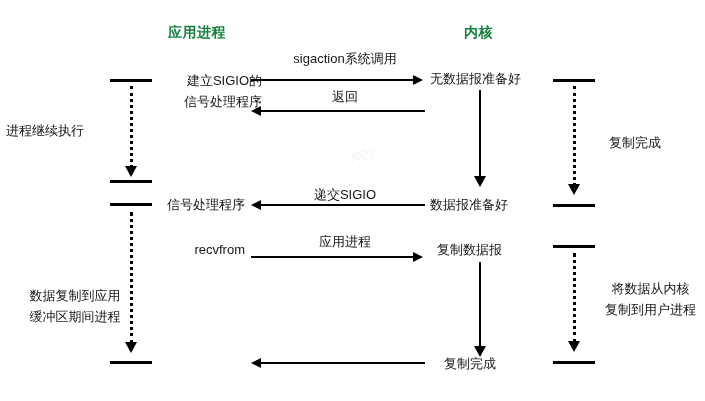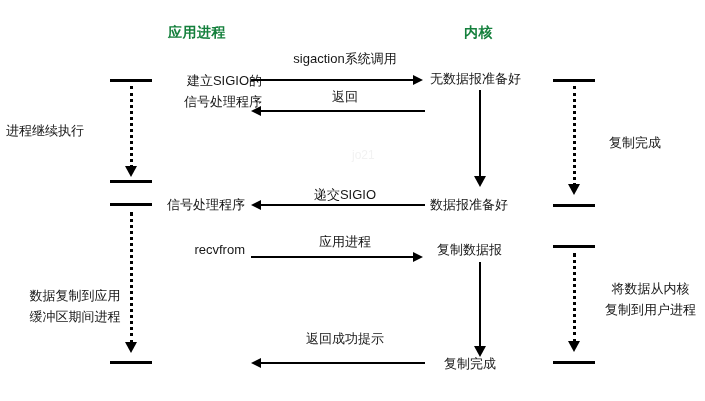--- a/index.html
+++ b/index.html
@@ -136,21 +136,20 @@
   <div class="head-left" style="left:251px; top:106px;"></div>
 
   <div class="lbl ctr" style="left:255px; top:184px; width:180px;">递交SIGIO</div>
   <div class="hshaft" style="left:261px; top:204px; width:164px;"></div>
   <div class="head-left" style="left:251px; top:200px;"></div>
 
   <div class="lbl ctr" style="left:255px; top:231px; width:180px;">应用进程</div>
   <div class="hshaft" style="left:251px; top:256px; width:164px;"></div>
   <div class="head-right" style="left:413px; top:252px;"></div>
 
-  <div class="lbl ctr" style="left:255px; top:328px; width:180px;">返回成功提示</div>
   <div class="hshaft" style="left:261px; top:362px; width:164px;"></div>
   <div class="head-left" style="left:251px; top:358px;"></div>
 
   <div class="lbl" style="left:430px; top:68px;">无数据报准备好</div>
 
   <div class="lbl" style="left:430px; top:194px;">数据报准备好</div>
 
   <div class="lbl" style="left:437px; top:239px;">复制数据报</div>
 
   <div class="lbl" style="left:444px; top:353px;">复制完成</div>

